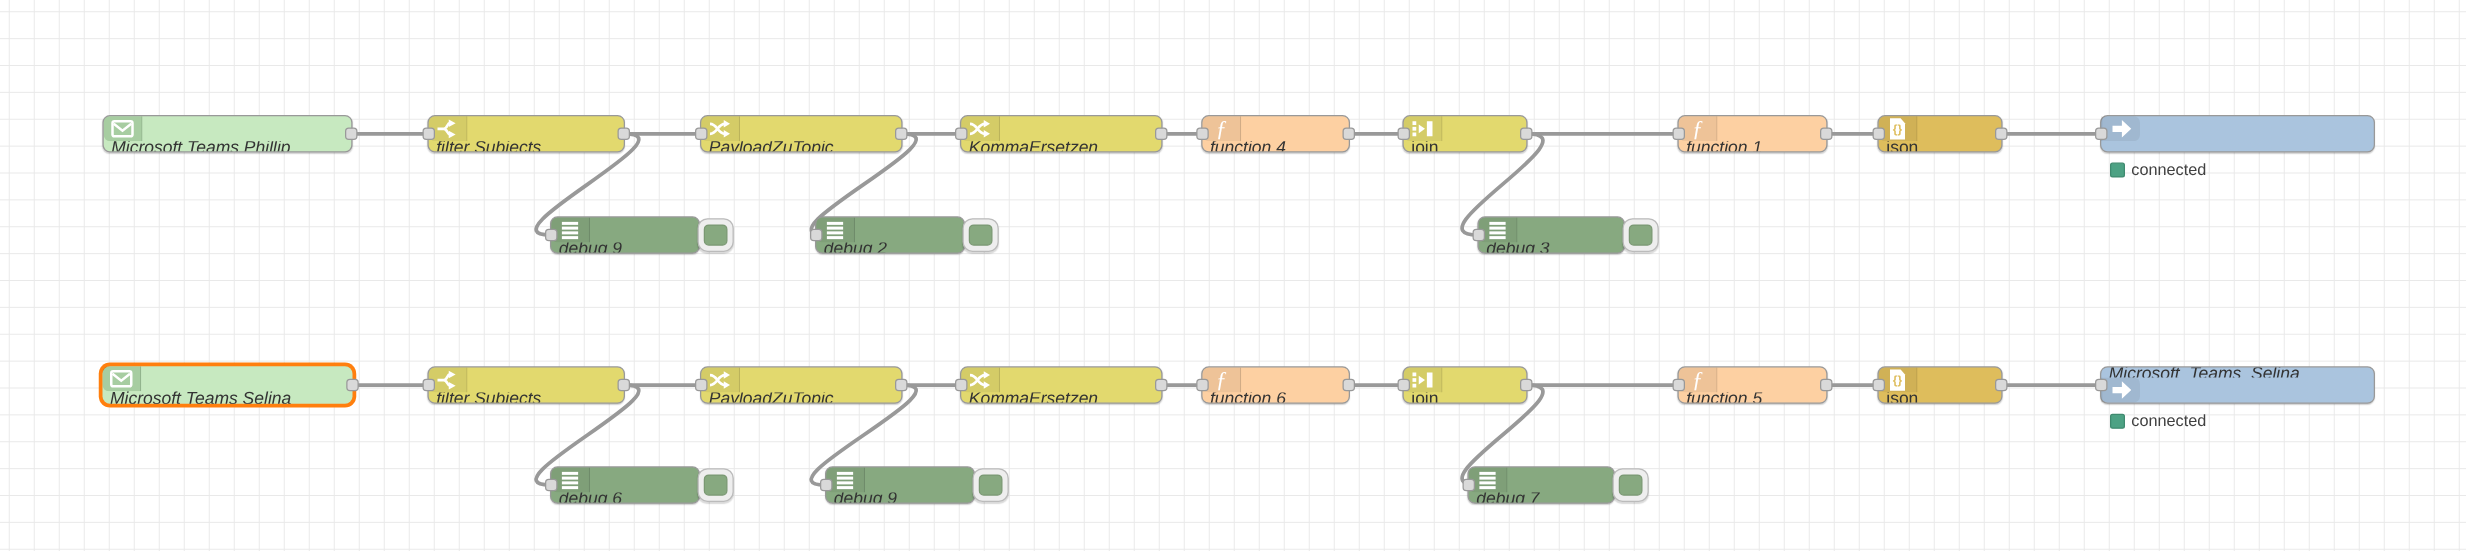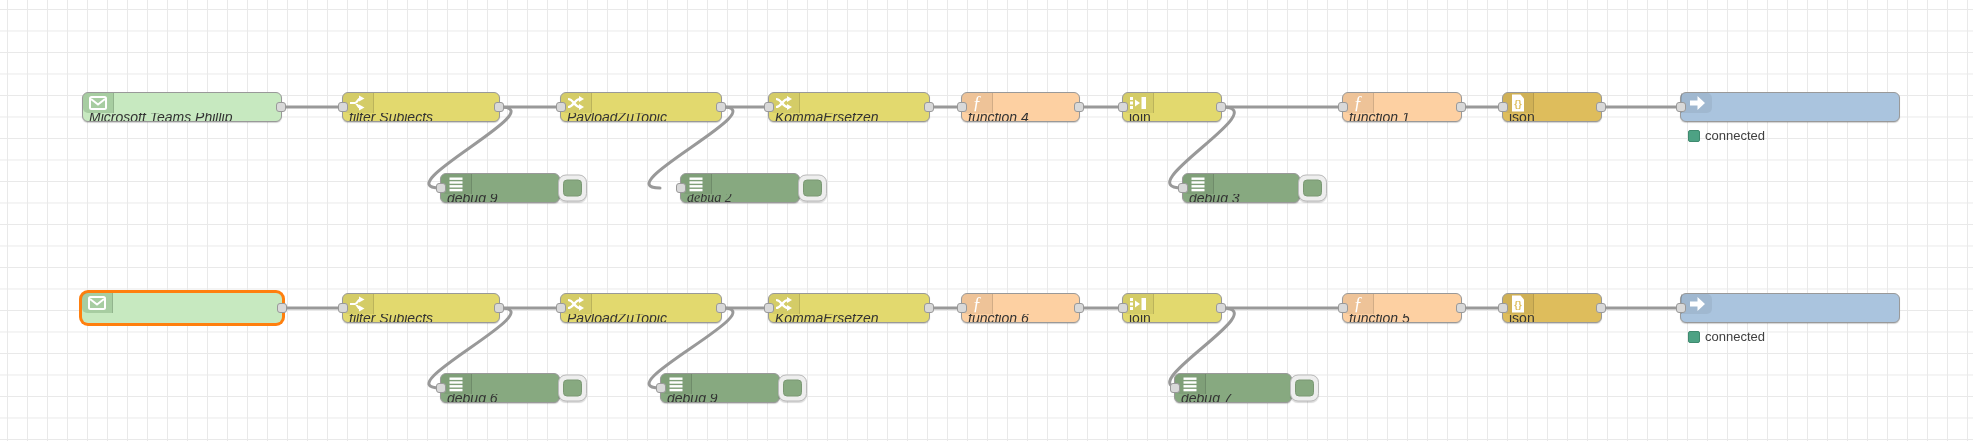--- a/index.html
+++ b/index.html
@@ -194,21 +194,21 @@
             <rect x="3.5" y="11.1" width="13" height="2.4" fill="#fff"></rect>
             <rect x="3.5" y="14.9" width="13" height="2.4" fill="#fff"></rect>
           </svg>
         </span>
         <span class="label">debug 9</span>
         <span class="port in"></span>
         <span class="debug-btn">
           <span class="inner"></span>
         </span>
       </div>
-      <div class="node type-debug italic" style="left: 680px; top: 173px; width: 120px; background: rgb(135, 169, 128); font-family: Liberation Serif, serif;">
+      <div class="node type-debug italic" style="left: 652px; top: 173px; width: 120px; background: rgb(135, 169, 128);">
         <span class="icon-region left">
           <svg width="20" height="20" viewBox="0 0 20 20" xmlns="http://www.w3.org/2000/svg">
             <rect x="3.5" y="3.5" width="13" height="2.4" fill="#fff"></rect>
             <rect x="3.5" y="7.3" width="13" height="2.4" fill="#fff"></rect>
             <rect x="3.5" y="11.1" width="13" height="2.4" fill="#fff"></rect>
             <rect x="3.5" y="14.9" width="13" height="2.4" fill="#fff"></rect>
           </svg>
         </span>
         <span class="label">debug 2</span>
         <span class="port in"></span>
@@ -231,20 +231,21 @@
           <span class="inner"></span>
         </span>
       </div>
       <div class="node type-mail italic selected" style="left: 82px; top: 293px; width: 200px; background: rgb(199, 233, 192);">
         <span class="icon-region left">
           <svg width="20" height="20" viewBox="0 0 20 20" xmlns="http://www.w3.org/2000/svg">
             <rect x="2" y="4" width="16" height="12" rx="1.5" fill="none" stroke="#fff" stroke-width="2"></rect>
             <path d="M3 6 L10 11.5 L17 6" fill="none" stroke="#fff" stroke-width="2"></path>
           </svg>
         </span>
+        <span class="label">Microsoft Teams Selina</span>
         <span class="port out"></span>
       </div>
       <div class="node type-switch italic" style="left: 342px; top: 293px; width: 158px; background: rgb(226, 217, 110);">
         <span class="icon-region left">
           <svg width="20" height="20" viewBox="0 0 20 20" xmlns="http://www.w3.org/2000/svg">
             <path d="M2 10 H7 M7 10 C10 10 9.5 5.5 12 5.5 M7 10 C10 10 9.5 14.5 12 14.5" stroke="#fff" stroke-width="2.2" fill="none"></path>
             <path d="M11 2.5 L16.5 5.5 L11 8.5 Z" fill="#fff"></path>
             <path d="M11 11.5 L16.5 14.5 L11 17.5 Z" fill="#fff"></path>
           </svg>
         </span>
@@ -315,20 +316,21 @@
           <svg width="20" height="20" viewBox="0 0 20 20" xmlns="http://www.w3.org/2000/svg">
             <path d="M4 1.5 h8.5 l3.5 4 v13 h-12 z" fill="#fff"></path>
             <text x="10" y="13.5" font-size="9.5" font-weight="bold" font-family="'Liberation Sans',sans-serif" fill="#debd5c" text-anchor="middle">{}</text>
           </svg>
         </span>
         <span class="label">json</span>
         <span class="port in"></span>
         <span class="port out"></span>
       </div>
       <div class="node type-teams italic" style="left: 1680px; top: 293px; width: 220px; background: rgb(170, 196, 222);">
+        <span class="label">Microsoft_Teams_Selina</span>
         <span class="icon-region right">
           <svg width="20" height="20" viewBox="0 0 20 20" xmlns="http://www.w3.org/2000/svg">
             <path d="M3 7.5 H10.5 V3 L18 10 L10.5 17 V12.5 H3 Z" fill="#fff"></path>
           </svg>
         </span>
         <span class="port in"></span>
         <span class="status">
           <span class="dot" style="background: rgb(77, 162, 132); border: 1px solid rgb(63, 138, 111);"></span>
           <span>connected</span>
         </span>

